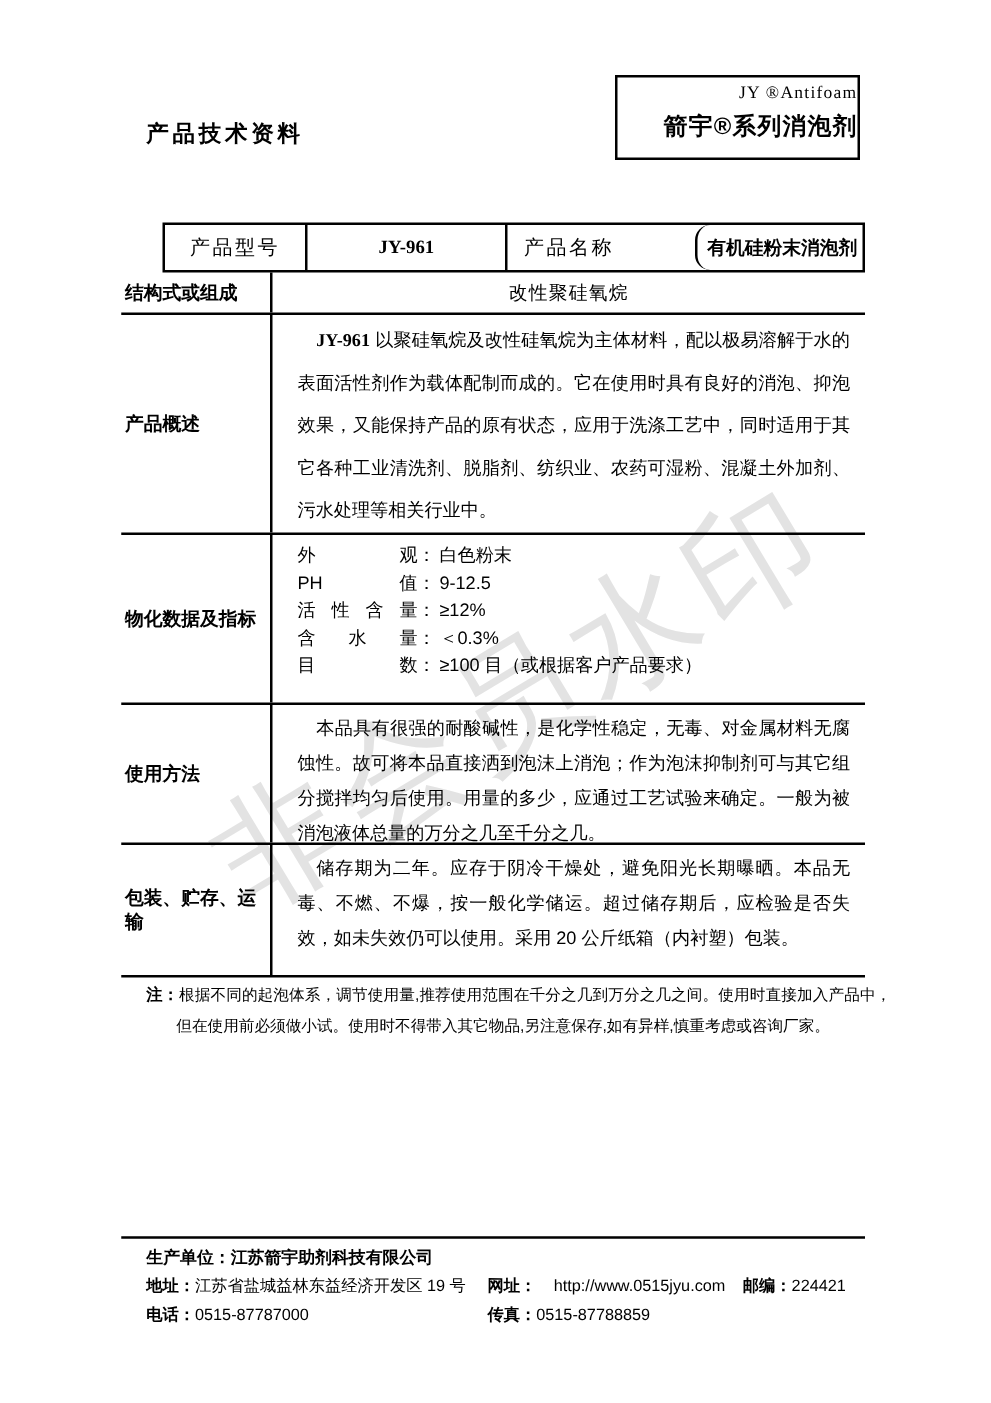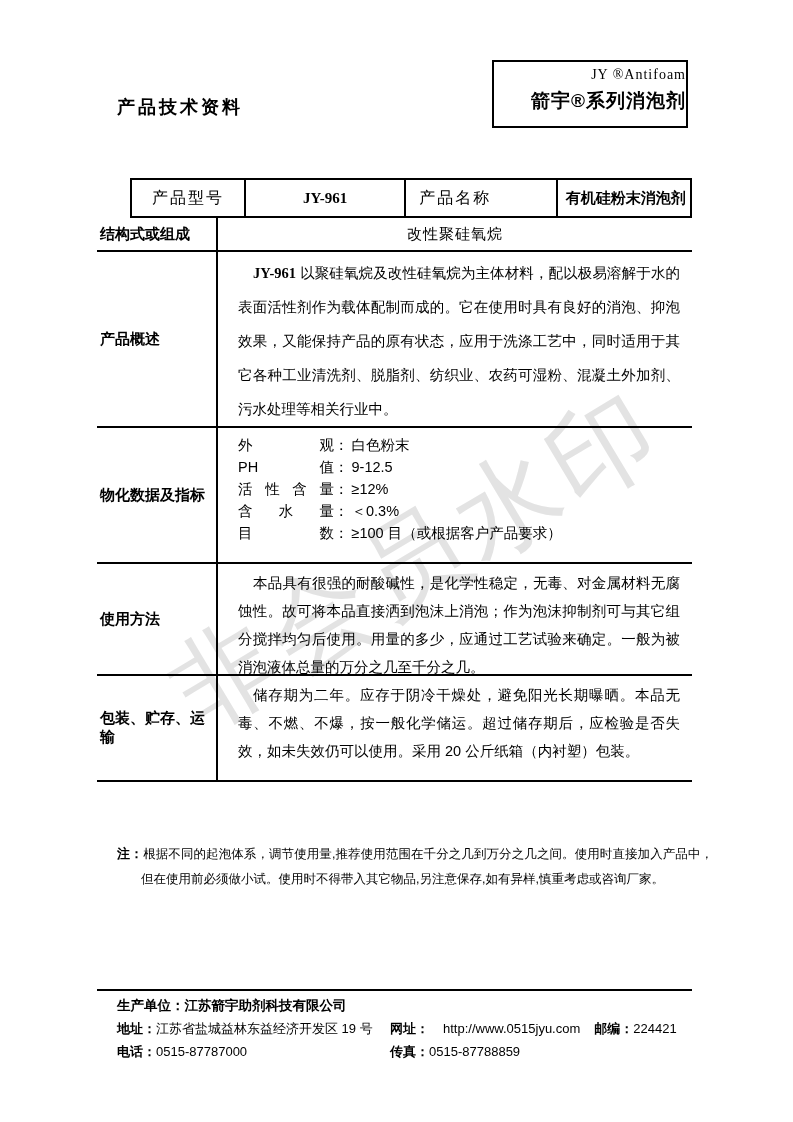--- a/index.html
+++ b/index.html
@@ -18,21 +18,21 @@
   
   .tbl{position:absolute;left:97px;top:178px;width:595px;z-index:1;}
   .tbl-header{display:flex;height:40px;border:2px solid #000;box-sizing:border-box;margin-left:33px;}
   .th-cell{height:100%;display:flex;align-items:center;justify-content:center;box-sizing:border-box;}
   .th-c1{width:119px;font-size:16px;letter-spacing:2px;}
   .th-c2{width:170px;border-left:2px solid #000;font-weight:bold;font-size:15px;
          font-family:"Liberation Serif",serif;}
   .th-c3{width:160px;border-left:2px solid #000;font-size:16px;letter-spacing:2px;
          justify-content:flex-start;padding-left:13px;}
   .th-c4{width:142px;border-left:2px solid #000;font-weight:bold;font-size:15px;
-         justify-content:flex-start;padding-left:8px;}
+         justify-content:flex-start;padding-left:8px;border-radius:12px;}
   .tbl-row{display:flex;border-bottom:2px solid #000;box-sizing:border-box;}
   .label-cell{width:121px;border-right:2px solid #000;box-sizing:border-box;display:flex;
               align-items:center;font-weight:bold;font-size:15px;padding-left:3px;}
   .content-cell{flex:1;box-sizing:border-box;}
   .row-composition{height:34px;}
   .row-composition .content-cell{display:flex;align-items:center;justify-content:center;
               font-size:15px;letter-spacing:1px;}
   .row-overview{height:176px;}
   .row-overview .content-cell{padding:4px 12px 0 20px;font-size:14.5px;line-height:34px;
               text-align:justify;text-indent:15px;}
@@ -41,21 +41,21 @@
   .row-specs .content-cell{padding:6px 10px 0 20px;font-size:14.5px;line-height:22px;}
   .spec-name{display:inline-block;width:96px;text-align:justify;text-align-last:justify;vertical-align:top;}
   .spec-value{margin-left:3px;}
   .row-usage{height:112px;}
   .row-usage .content-cell{padding:5px 12px 0 20px;font-size:14.5px;line-height:28px;
               text-align:justify;text-indent:15px;}
   .row-storage{height:106px;}
   .row-storage .content-cell{padding:5px 12px 0 20px;font-size:14.5px;line-height:28px;
               text-align:justify;text-indent:15px;}
   
-  .note{position:absolute;left:117px;top:841px;width:572px;font-size:12.5px;line-height:25px;
+  .note{position:absolute;left:117px;top:783px;width:572px;font-size:12.5px;line-height:25px;
         padding-left:24px;text-indent:-24px;text-align:justify;z-index:1;}
   .note b{font-size:13px;}
   
   .footer{position:absolute;left:97px;top:989px;width:595px;border-top:2px solid #000;
           padding-top:4px;font-size:13px;z-index:1;}
   .f-line1{font-weight:bold;font-size:13.5px;padding-left:20px;margin-top:2px;}
   .f-grid{display:flex;margin-top:5px;}
   .f-left{width:293px;padding-left:20px;box-sizing:border-box;}
   .f-right{flex:1;}
   .f-sp{display:inline-block;width:14px;}

